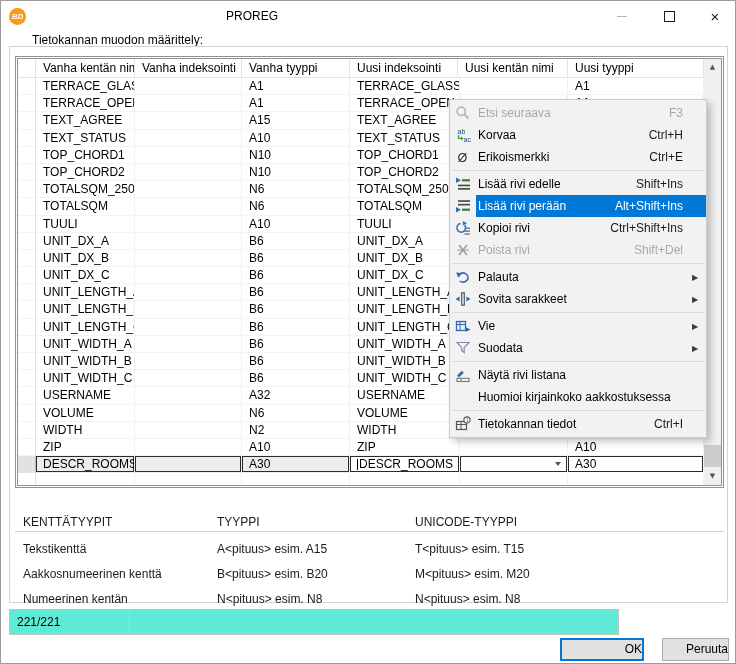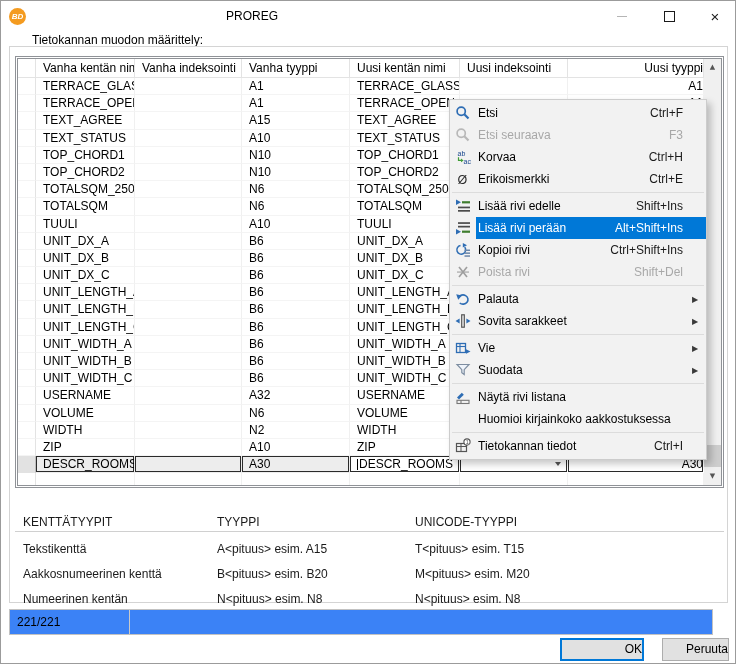--- a/index.html
+++ b/index.html
@@ -24,21 +24,21 @@
        border:1px solid #8f9297;box-shadow:inset 0 0 0 1px #ffffff, inset 0 0 0 2px #8f9297;}
   .thead{position:absolute;left:2px;top:2px;right:19px;height:19px;display:flex;background:#fff;}
   .thead .cell{border-right:1px solid #e3e3e3;border-bottom:1px solid #e3e3e3;padding:2px 0 0 7px;}
   .tbody{position:absolute;left:2px;top:21px;right:19px;bottom:2px;overflow:hidden;background:#fff;}
   .trow{display:flex;height:17.2px;}
   .cell{box-sizing:border-box;white-space:nowrap;overflow:hidden;flex:0 0 auto;padding:1px 0 0 7px;}
   .trow .cell{border-right:1px solid #f0f0f0;border-bottom:1px solid #f4f4f4;}
   .trow .rh{border-right:1px solid #e3e3e3;}
   .c0{width:18px;padding-left:0;}
   .c1{width:99px;}.c2{width:107px;}.c3{width:108px;}.c4{width:110px;}.c5{width:108px;}
-  .c6{flex:1 1 auto;width:auto;text-align:right;}
+  .c6{flex:1 1 auto;width:auto;}
   .trow.selected .cell{box-shadow:inset 0 0 0 1px #2a2a2a;border-color:transparent;}
   .trow.selected .selv{background:#ededed;}
   .trow.selected .sele{background:#fff;}
   .trow.selected .rh{background:#e2e2e2;box-shadow:none;border-right:1px solid #bdbdbd;}
   .caret{display:inline-block;width:1px;height:11px;background:#000;margin-right:1px;vertical-align:-2px;}
   .chev{float:right;width:0;height:0;border-left:3.5px solid transparent;border-right:3.5px solid transparent;
         border-top:4px solid #555;margin:5px 6px 0 0;}
   
   .vscroll{position:absolute;top:2px;right:2px;width:17px;bottom:2px;background:#f0f0f0;}
   .sbtn{position:absolute;left:0;width:17px;height:17px;color:#555;font-size:7px;text-align:center;line-height:17px;
@@ -46,21 +46,21 @@
   .sbtn.up{top:0;}.sbtn.down{bottom:0;}
   .sthumb{position:absolute;left:0;width:17px;height:22px;bottom:18px;background:#cdcdcd;}
   
   .lgh{position:absolute;left:0;top:511px;width:633px;height:16px;}
   .lgrule{position:absolute;left:14px;top:530px;width:709px;border-top:1px solid #d0d0d0;}
   .lgrows{position:absolute;left:0;top:538px;width:736px;}
   .lgrow{position:relative;height:25px;}
   .lgc{position:absolute;top:3px;white-space:nowrap;color:#1a1a1a;}
   .lgc0{left:22px;}.lgc1{left:216px;}.lgc2{left:414px;}
   
-  .statusbar{position:absolute;left:8px;top:608px;width:704px;height:26px;border:1px solid #c2c2c2;box-sizing:border-box;background:#3b82f6;display:flex;}
+  .statusbar{position:absolute;left:8px;top:608px;width:610px;height:26px;border:1px solid #c2c2c2;box-sizing:border-box;background:#5eead4;display:flex;}
   .st1{width:120px;border-right:1px solid #c9c9c9;padding:5px 0 0 7px;box-sizing:border-box;}
   .st2{flex:1;}
   
   .btn{position:absolute;top:637px;height:23px;background:#e1e1e1;text-align:right;box-sizing:border-box;cursor:default;}
   .btn-ok{left:559px;width:84px;border:2px solid #0078d7;line-height:19px;}
   .btn-cancel{left:661px;width:67px;border:1px solid #adadad;line-height:21px;}
   
   .cmenu{position:absolute;left:448px;top:98px;width:258px;background:#f2f2f2;border:1px solid #cccccc;
          box-shadow:4px 4px 7px rgba(0,0,0,0.22);z-index:50;padding:2px 0;box-sizing:border-box;}
   .mi{display:flex;align-items:center;height:22px;}
@@ -94,22 +94,22 @@
   </div>
 
   <div class="outer-frame"></div>
 
   <div class="tbl">
     <div class="thead">
         <div class="cell c0"></div>
         <div class="cell c1">Vanha kentän nimi</div>
         <div class="cell c2">Vanha indeksointi</div>
         <div class="cell c3">Vanha tyyppi</div>
+        <div class="cell c5">Uusi indeksointi</div>
         <div class="cell c4">Uusi kentän nimi</div>
-        <div class="cell c5">Uusi indeksointi</div>
         <div class="cell c6">Uusi tyyppi</div>
       </div>
     <div class="tbody">
         <div class="trow">
           <div class="cell c0 rh"></div>
           <div class="cell c1">TERRACE_GLASS</div>
           <div class="cell c2"></div>
           <div class="cell c3">A1</div>
           <div class="cell c4">TERRACE_GLASS</div>
           <div class="cell c5"></div>
@@ -358,31 +358,20 @@
 
   <div class="statusbar">
     <span class="st1">221/221</span>
     <span class="st2"></span>
   </div>
 
   <div class="btn btn-ok">OK</div>
   <div class="btn btn-cancel">Peruuta</div>
 
   <div class="cmenu">
-      <div class="mi">
-        <span class="ic">
-          <svg width="16" height="16" viewBox="0 0 16 16">
-            <circle cx="6.2" cy="6.2" r="4.1" fill="none" stroke="#2e6db4" stroke-width="1.7"></circle>
-            <line x1="9.3" y1="9.3" x2="13.5" y2="13.5" stroke="#2e6db4" stroke-width="2.2"></line>
-          </svg>
-        </span>
-        <span class="lbl">Etsi</span>
-        <span class="sc">Ctrl+F</span>
-        <span class="sub"></span>
-      </div>
       <div class="mi dis">
         <span class="ic">
           <svg width="16" height="16" viewBox="0 0 16 16">
             <circle cx="6.2" cy="6.2" r="4.1" fill="none" stroke="#b8b8b8" stroke-width="1.7"></circle>
             <line x1="9.3" y1="9.3" x2="13.5" y2="13.5" stroke="#b8b8b8" stroke-width="2.2"></line>
           </svg>
         </span>
         <span class="lbl">Etsi seuraava</span>
         <span class="sc">F3</span>
         <span class="sub"></span>

